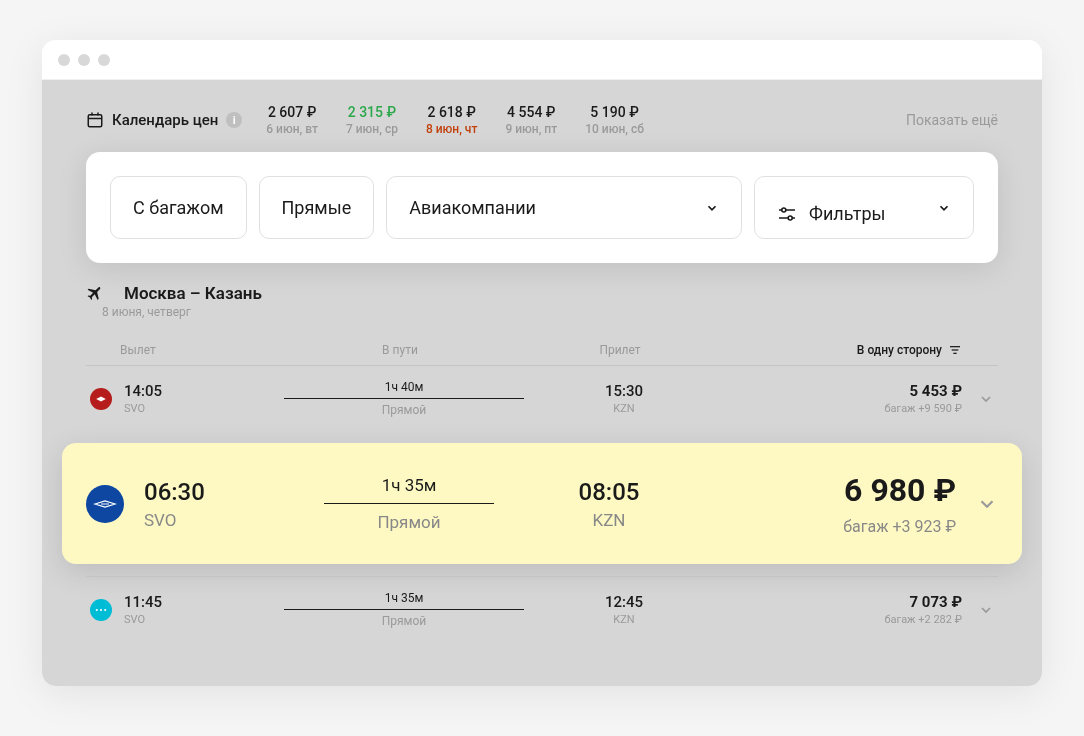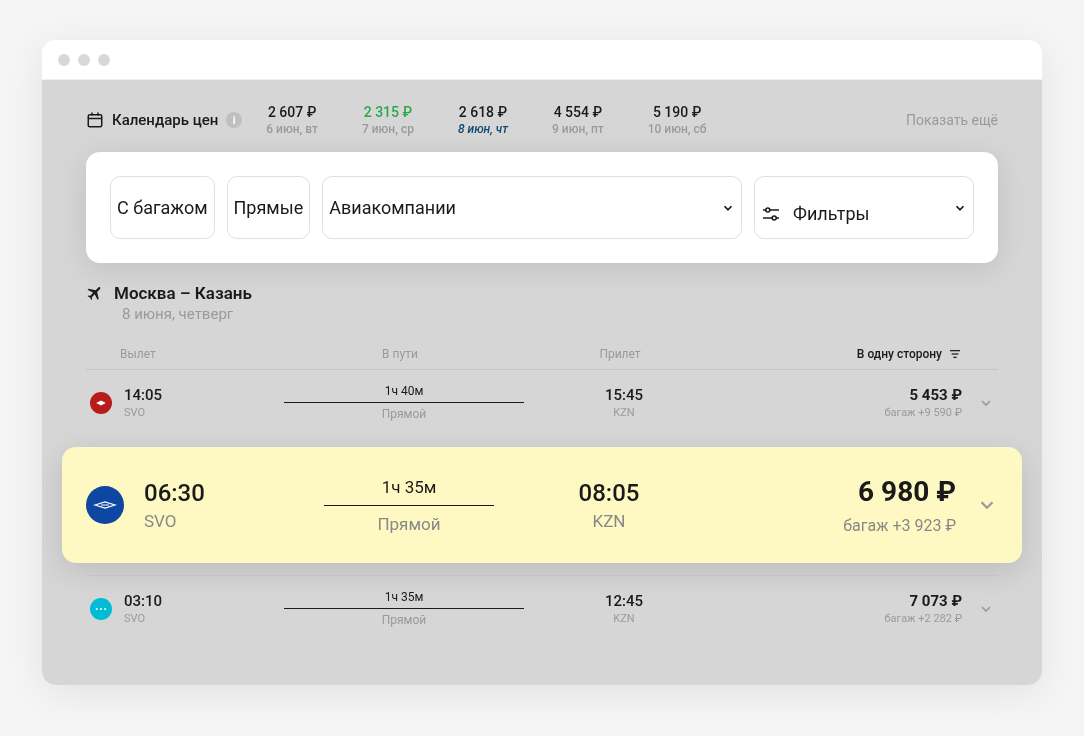--- a/index.html
+++ b/index.html
@@ -29,57 +29,57 @@
     .calendar-row {
       display: flex;
       align-items: center;
       gap: 24px;
       padding: 0 0 16px 0;
     }
     .calendar-label { display: flex; align-items: center; gap: 8px; color: #1a1a1a; font-size: 15px; font-weight: 500; }
     .cal-icon { width: 18px; height: 18px; }
     .info-icon { width: 16px; height: 16px; border-radius: 50%; background: #bfbfbf; color: #fff; display: inline-flex; align-items: center; justify-content: center; font-size: 11px; font-weight: bold; }
     
-    .price-days { display: flex; gap: 44px; flex: 1; }
+    .price-days { display: flex; gap: 28px; flex: 1; }
     .price-day { text-align: center; }
     .price-day-price { font-size: 14px; color: #1a1a1a; font-weight: 500; }
     .price-day-price.cheap { color: #2ba84a; }
     .price-day-date { font-size: 12px; color: #9a9a9a; margin-top: 2px; font-weight: 500; }
-    .price-day.selected .price-day-date { color: #0c4a6e; font-style: italic; }
+    .price-day.selected .price-day-date { color: #c2410c; }
     .show-more { color: #9a9a9a; font-size: 14px; }
     
     .filters-card {
       background: #fff;
       border-radius: 14px;
       padding: 24px;
       display: flex;
       gap: 12px;
       box-shadow: 0 6px 30px rgba(0,0,0,0.1);
     }
     .filter-btn {
       border: 1px solid #e0e0e0;
       border-radius: 10px;
-      padding: 14px 6px;
+      padding: 14px 22px;
       font-size: 18px;
       color: #1a1a1a;
       background: #fff;
       display: flex;
       align-items: center;
       gap: 14px;
       cursor: pointer;
     }
     .filter-btn.airlines { flex: 1; justify-content: space-between; }
     .filter-btn.filters { justify-content: space-between; min-width: 220px; }
     .chevron { width: 14px; height: 14px; }
     .sliders-icon { width: 20px; height: 16px; }
     
     .route-header { margin-top: 20px; }
-    .route-title { display: flex; align-items: center; gap: 10px; font-size: 17px; font-weight: 600; color: #1a1a1a; }
+    .route-title { display: flex; align-items: center; gap: 20px; font-size: 17px; font-weight: 600; color: #1a1a1a; }
     .plane-icon { width: 18px; height: 18px; }
-    .route-date { font-size: 15px; color: #9a9a9a; margin-left: 36px; margin-top: 2px; }
+    .route-date { font-size: 12px; color: #9a9a9a; margin-left: 16px; margin-top: 2px; }
     
     .columns-header {
       display: flex;
       align-items: center;
       margin-top: 24px;
       padding: 0 4px 8px 34px;
       font-size: 12px;
       color: #9a9a9a;
     }
     .col-depart { width: 120px; }
@@ -135,21 +135,21 @@
     .flight-card-big .airline-logo { width: 38px; height: 38px; margin-right: 20px; }
     .flight-card-big .logo-inner { width: 24px; height: 10px; }
     .flight-card-big .flight-time-block { width: 130px; }
     .flight-card-big .flight-time { font-size: 24px; }
     .flight-card-big .flight-code { font-size: 17px; color: #888; margin-top: 4px; }
     .flight-card-big .flight-path { width: 270px; }
     .flight-card-big .flight-duration { font-size: 17px; color: #1a1a1a; }
     .flight-card-big .flight-line { margin: 8px 50px; }
     .flight-card-big .flight-type { font-size: 17px; color: #888; }
     .flight-card-big .flight-arrive { width: 130px; }
-    .flight-card-big .flight-price { font-size: 28px; font-weight: 700; }
+    .flight-card-big .flight-price { font-size: 32px; font-weight: 700; }
     .flight-card-big .flight-baggage { font-size: 16px; color: #888; margin-top: 8px; }
     .flight-card-big .expand-chevron { width: 22px; height: 22px; margin-left: 20px; }
   </style>
 </head>
 <body>
 
 <div class="window">
   <div class="titlebar">
     <div class="traffic-lights">
       <div class="traffic-light"></div>
@@ -260,21 +260,21 @@
     <div class="flight-time-block">
       <div class="flight-time">14:05</div>
       <div class="flight-code">SVO</div>
     </div>
     <div class="flight-path">
       <div class="flight-duration">1ч 40м</div>
       <div class="flight-line"></div>
       <div class="flight-type">Прямой</div>
     </div>
     <div class="flight-arrive">
-      <div class="flight-time">15:45</div>
+      <div class="flight-time">15:30</div>
       <div class="flight-code">KZN</div>
     </div>
     <div class="flight-price-block">
       <div class="flight-price">5 453 ₽</div>
       <div class="flight-baggage">багаж +9 590 ₽</div>
     </div>
     <svg class="expand-chevron" viewBox="0 0 24 24" fill="none" stroke="#9a9a9a" stroke-width="2.5">
             <polyline points="6 9 12 15 18 9"></polyline>
           </svg>
   </div>
@@ -307,21 +307,21 @@
   </div>
         <div class="flight-row">
     <div class="airline-logo logo-pobeda">
             <svg class="logo-inner" viewBox="0 0 20 8">
               <circle cx="4" cy="4" r="1.5" fill="#fff"></circle>
               <circle cx="10" cy="4" r="1.5" fill="#fff"></circle>
               <circle cx="16" cy="4" r="1.5" fill="#fff"></circle>
             </svg>
           </div>
     <div class="flight-time-block">
-      <div class="flight-time">03:10</div>
+      <div class="flight-time">11:45</div>
       <div class="flight-code">SVO</div>
     </div>
     <div class="flight-path">
       <div class="flight-duration">1ч 35м</div>
       <div class="flight-line"></div>
       <div class="flight-type">Прямой</div>
     </div>
     <div class="flight-arrive">
       <div class="flight-time">12:45</div>
       <div class="flight-code">KZN</div>

